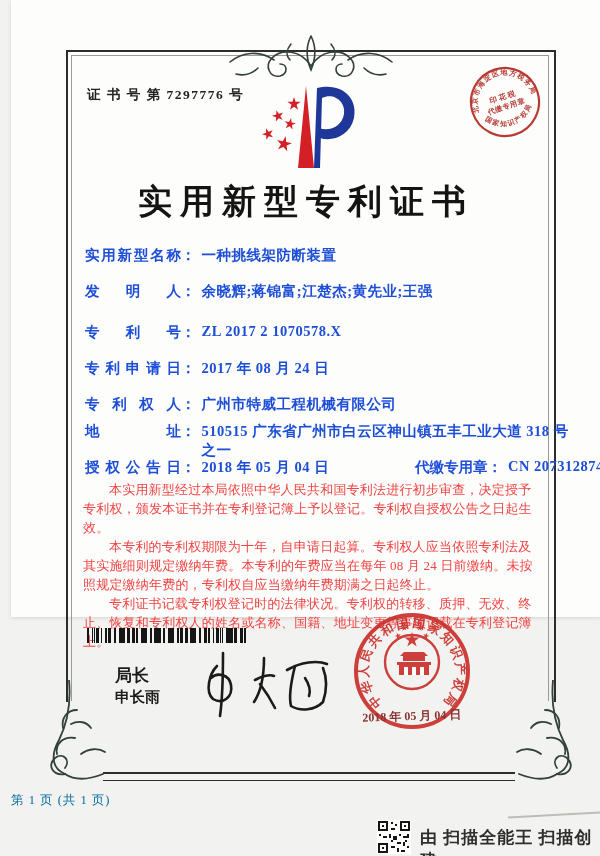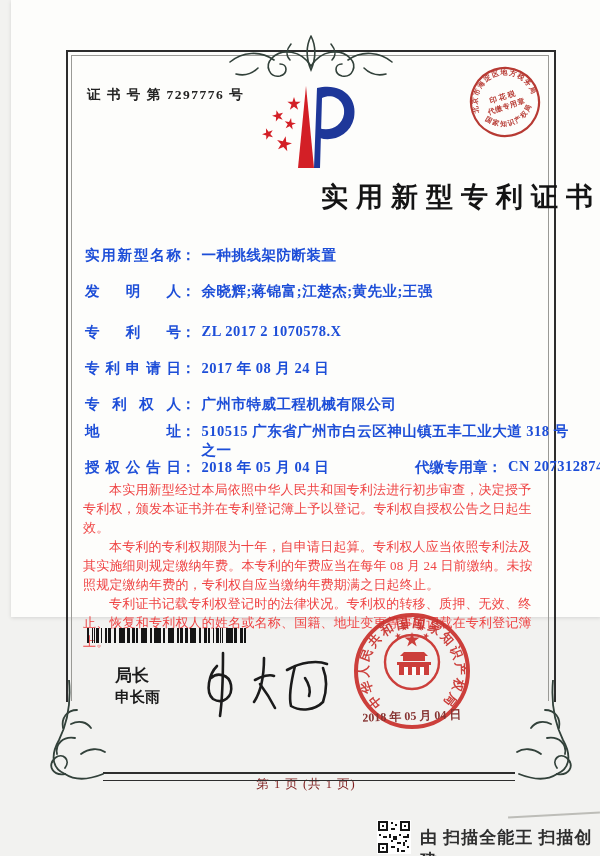--- a/index.html
+++ b/index.html
@@ -22,22 +22,22 @@
   }
   .frame-inner{
     position:absolute;left:60px;top:55px;width:476px;height:645px;
     border-top:1px solid #9a9a96;border-left:1px solid #9a9a96;border-right:1px solid #9a9a96;
   }
   .cert-number{
     position:absolute;left:76px;top:86px;font-size:13.5px;font-weight:700;
     letter-spacing:1.5px;color:#222;
   }
   .title{
-    position:absolute;left:0;top:179px;width:100%;text-align:right;
-    font-size:27px;font-weight:700;letter-spacing:8px;color:#141414;
+    position:absolute;left:0;top:179px;width:100%;text-align:center;
+    font-size:34px;font-weight:700;letter-spacing:8px;color:#141414;
   }
   .frow{position:absolute;left:74px;font-size:14.5px;font-weight:700;color:#1d4ed8;white-space:nowrap;}
   .flabel{display:inline-block;width:96px;text-align:justify;text-align-last:justify;vertical-align:top;}
   .fvalue{display:inline-block;vertical-align:top;margin-left:6px;letter-spacing:.5px;}
   .fvalue.wrap{white-space:normal;width:372px;line-height:19px;}
   .grant-group{position:absolute;left:330px;top:0;white-space:nowrap;}
   .paras{
     position:absolute;left:72px;top:480px;width:456px;
     font-size:13px;line-height:19px;color:#ef4444;
   }
@@ -48,22 +48,22 @@
       repeating-linear-gradient(90deg,#151515 0 1.5px,transparent 1.5px 4.5px),
       repeating-linear-gradient(90deg,#151515 0 1px,transparent 1px 7px),
       repeating-linear-gradient(90deg,transparent 0 9px,#151515 9px 12px);
   }
   .director-title{position:absolute;left:104px;top:664px;font-size:17px;font-weight:700;}
   .director-name{position:absolute;left:104px;top:688px;font-size:15px;font-weight:700;}
   .sig{position:absolute;left:178px;top:640px;}
   .seal{position:absolute;left:336px;top:606px;}
   .tax-stamp{position:absolute;left:448px;top:56px;}
   .page-footer{
-    position:absolute;left:0;top:776px;width:100%;text-align:center;
-    font-size:12.5px;color:#7f1d1d;letter-spacing:1px;
+    position:absolute;left:0;top:792px;width:100%;
+    font-size:12.5px;color:#0369a1;letter-spacing:1px;
   }
   .bottom-rule{
     position:absolute;left:92px;top:772px;width:412px;height:5.5px;
     border-top:2px solid #2e2e2e;border-bottom:1.5px solid #2e2e2e;
   }
   .flourish{position:absolute;}
   .scan-credit{
     position:absolute;left:420px;top:826px;font-size:17px;font-weight:700;
     color:#2e2e2e;letter-spacing:1px;
     font-family:"Liberation Serif","DejaVu Serif",serif;

